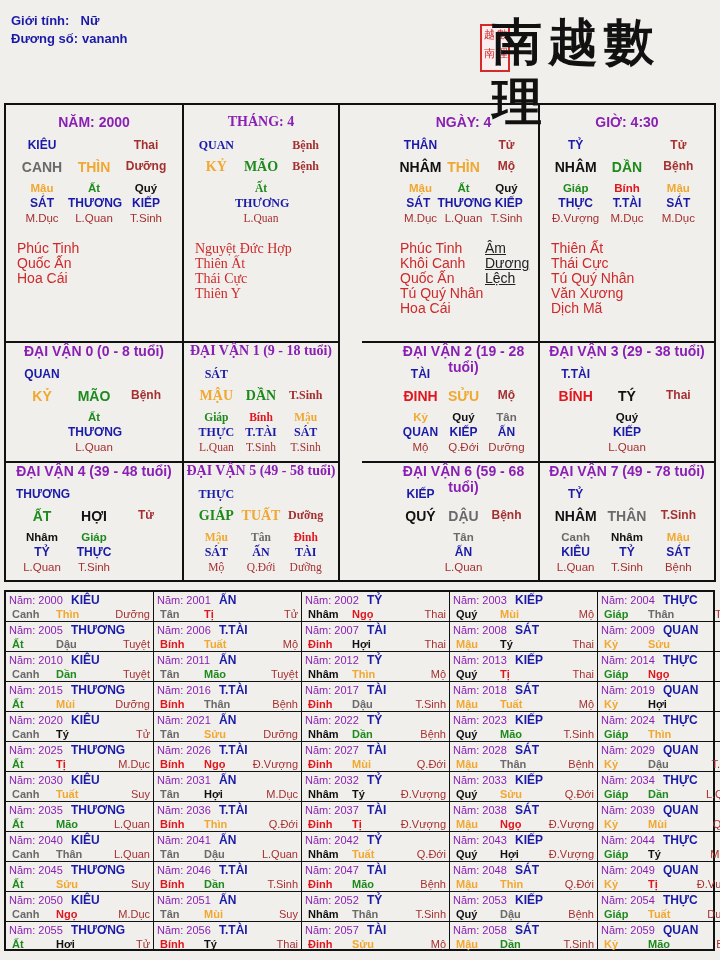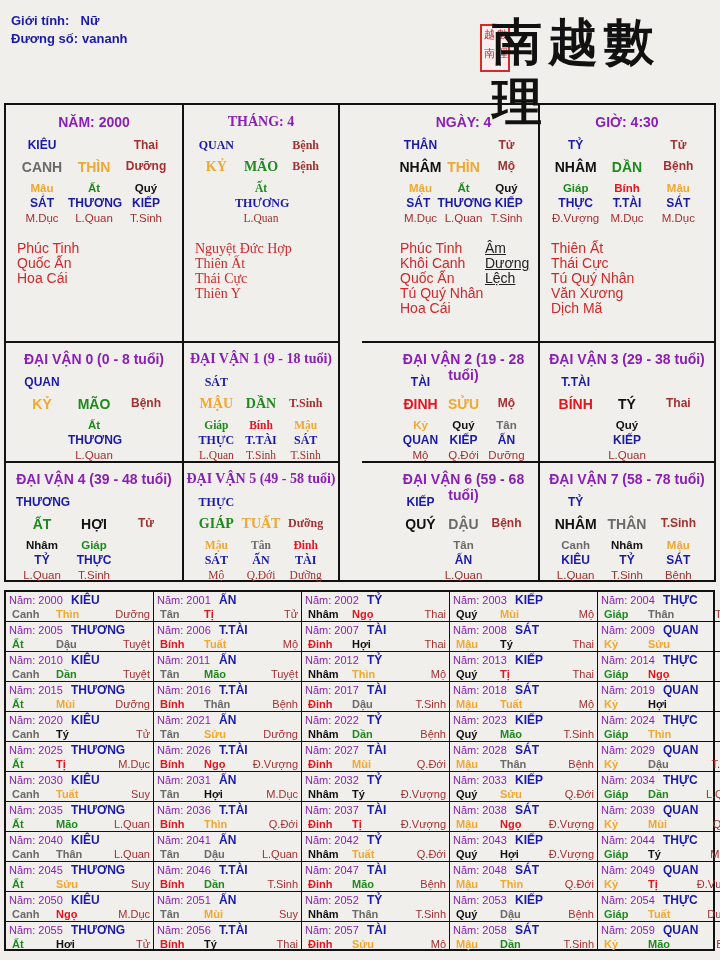--- a/index.html
+++ b/index.html
@@ -31,21 +31,21 @@
   }
   .pillar, .daivan { position: absolute; border-right: 2px solid #111; border-bottom: 2px solid #111; text-align: center; }
   .pillar { top: 0; height: 238px; }
   .c0 { left: 0; width: 178px; }
   .c1 { left: 178px; width: 156px; font-family: Liberation Serif, serif; }
   .c2 { left: 356px; width: 178px; padding-left: 27px; }
   .c3 { left: 534px; width: 174px; border-right: none; }
   .r1 { top: 238px; height: 120px; }
   .r2 { top: 358px; height: 117px; border-bottom: none; }
   .ptitle { color: #8a1fb5; font-weight: bold; font-size: 14px; margin-top: 9px; height: 18px; }
-  .dvtitle { color: #8a1fb5; font-weight: bold; font-size: 14px; margin-top: 8px; height: 18px; }
+  .dvtitle { color: #8a1fb5; font-weight: bold; font-size: 14px; margin-top: 0; height: 18px; }
   .row3 { display: flex; justify-content: space-between; padding: 0 10px; }
   .row3 > span { width: 52px; text-align: center; display: block; }
   .god { font-weight: bold; font-size: 12px; color: #1a1aa8; }
   .top-row { margin-top: 6px; height: 16px; font-size: 12px; font-weight: bold; }
   .top-row .stage { color: #a43030; }
   .main-row { margin-top: 5px; height: 20px; font-size: 14px; font-weight: bold; }
   .main-row .stage { color: #a43030; font-size: 12px; }
   .hidden-row { margin-top: 3px; height: 14px; font-size: 11.5px; font-weight: bold; }
   .god-row { height: 15px; font-size: 12px; font-weight: bold; color: #1a1aa8; }
   .lvl-row { height: 15px; font-size: 11.5px; color: #a43030; margin-top: 1px; }
@@ -431,21 +431,21 @@
         <span class="">ẤN</span>
         <span class=""></span>
       </div>
       <div class="row3 lvl-row">
         <span class=""></span>
         <span class="">L.Quan</span>
         <span class=""></span>
       </div>
     </div>
     <div class="daivan dv c3 r2">
-      <div class="dvtitle">ĐẠI VẬN 7 (58 - 78 tuổi)</div>
+      <div class="dvtitle">ĐẠI VẬN 7 (49 - 78 tuổi)</div>
       <div class="row3 top-row">
         <span class="god">TỶ</span>
         <span></span>
         <span></span>
       </div>
       <div class="row3 main-row">
         <span class="k-nham">NHÂM</span>
         <span class="k-than">THÂN</span>
         <span class="stage">T.Sinh</span>
       </div>

